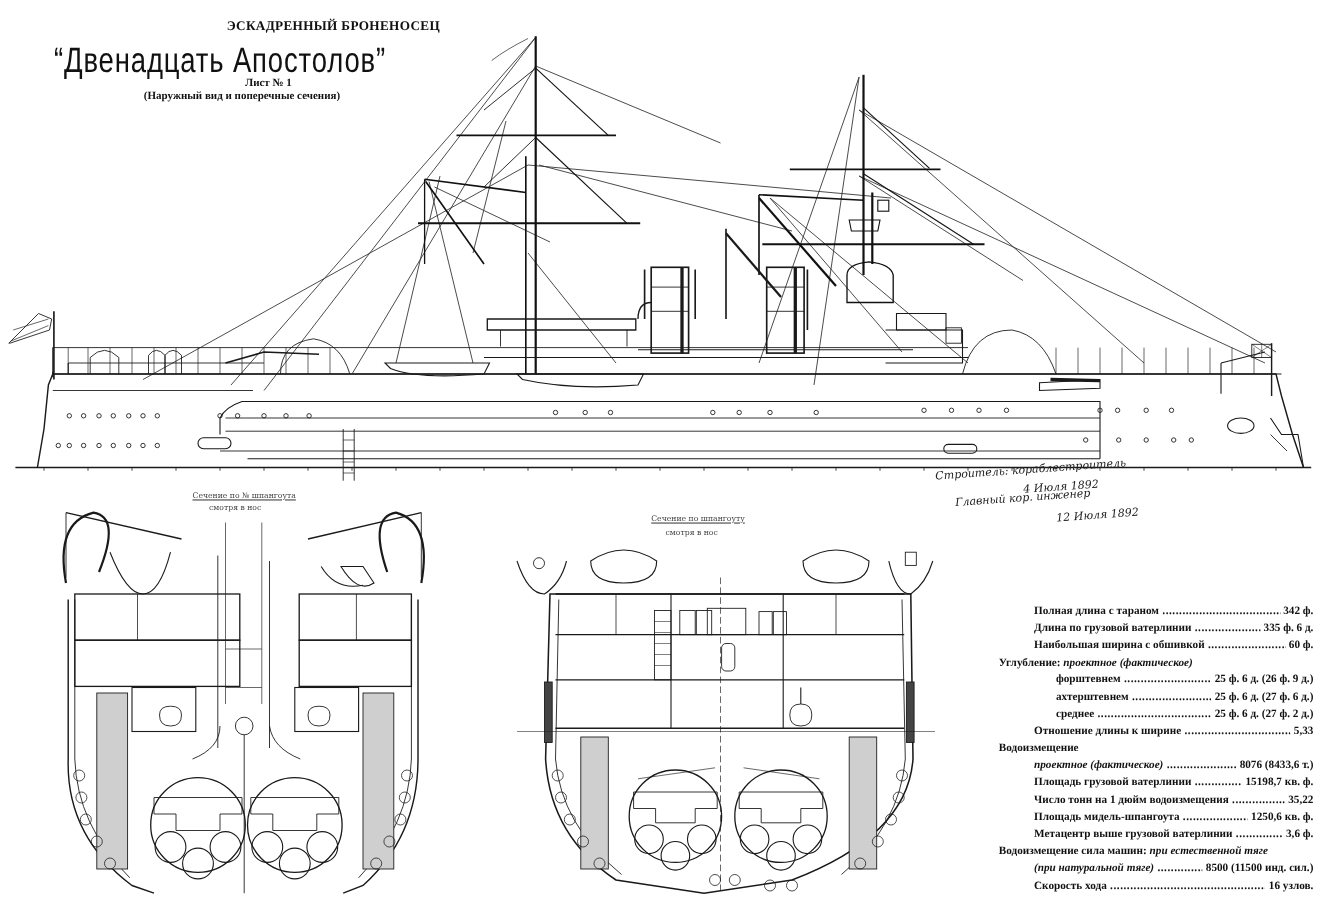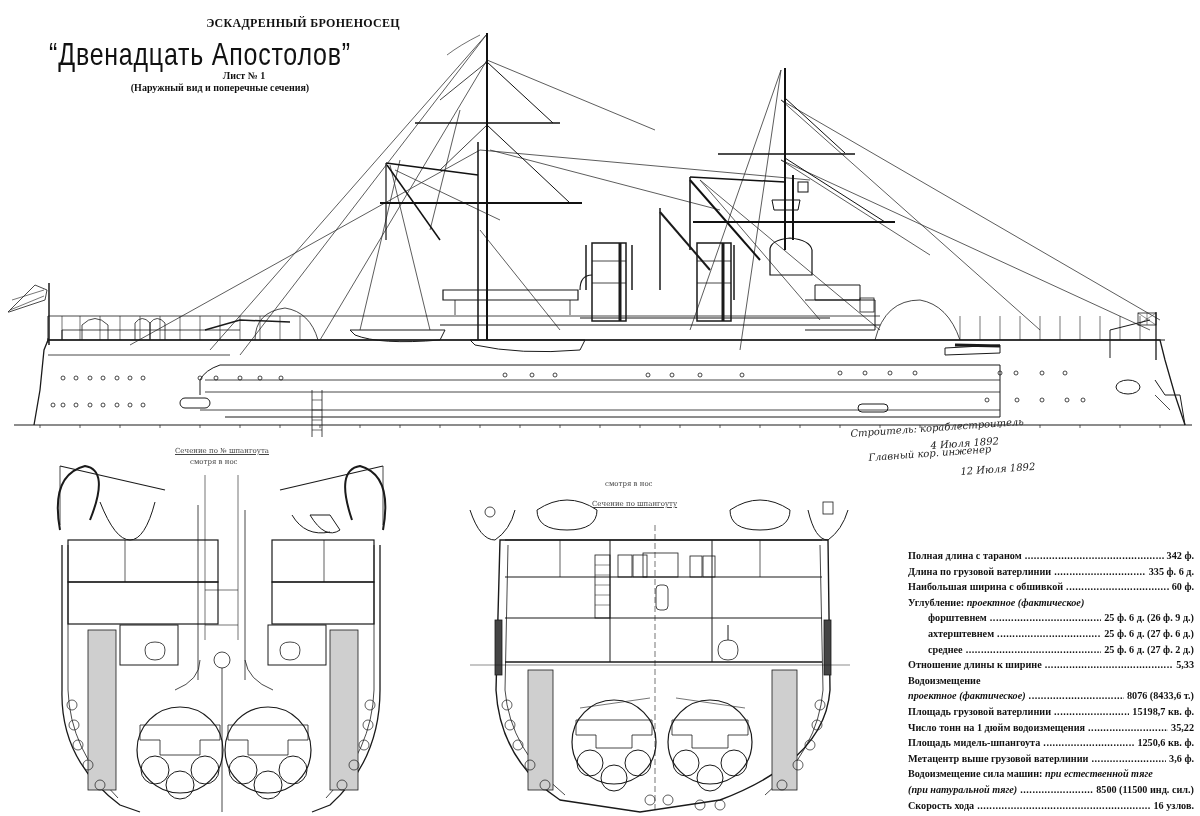--- a/index.html
+++ b/index.html
@@ -6,21 +6,21 @@
   body{width:1200px;height:816px;position:relative;overflow:hidden;font-family:"Liberation Serif","DejaVu Serif",serif;color:#111;}
   .abs{position:absolute;}
   .title-block{left:0;top:0;width:400px;text-align:center;}
   .t-sub{position:absolute;left:0;width:400px;top:16px;font-size:12px;font-weight:bold;letter-spacing:0.3px;text-align:right;}
   .t-main{position:absolute;left:0;width:400px;top:36px;font-size:32px;font-family:"Liberation Sans Narrow","Liberation Sans","DejaVu Sans",sans-serif;transform:scaleX(0.78);transform-origin:50% 0;letter-spacing:1px;text-align:center;font-weight:normal;}
   .t-sheet{position:absolute;left:0;width:400px;top:70px;font-size:10px;font-weight:bold;text-align:center;padding-left:40px;box-sizing:border-box;margin-left:24px;}
   .t-desc{position:absolute;left:0;width:400px;top:82px;font-size:10px;font-weight:bold;text-align:center;padding-left:40px;box-sizing:border-box;}
   svg{position:absolute;left:0;top:0;}
   .specs{left:908px;top:548px;width:286px;font-size:10.2px;font-weight:bold;line-height:15.6px;}
   .row{display:flex;white-space:nowrap;overflow:hidden;}
-  .row .lbl{flex:0 0 auto;}
+  .row .lbl{flex:0 0 auto;margin-left:32px;}
   .row .dots{flex:1 1 auto;overflow:hidden;margin:0 3px;}
   .row .dots::before{content:"........................................................................................................";letter-spacing:0.5px;}
   .row .val{flex:0 0 auto;}
   .ind{padding-left:20px;}
   .it{font-style:italic;font-weight:bold;}
   .sig{font-family:"DejaVu Serif",serif;font-style:italic;font-size:10px;color:#222;transform:rotate(-4deg);transform-origin:0 0;white-space:nowrap;}
   .sec-label{font-family:"DejaVu Serif",serif;font-size:7px;color:#444;white-space:nowrap;text-align:right;}
 </style>
 </head>
 <body>
@@ -432,21 +432,21 @@
           <circle cx="700" cy="805" r="5"></circle>
           <circle cx="720" cy="805" r="5"></circle>
       </g>
       <line x1="470" y1="665" x2="850" y2="665" stroke-width="0.5"></line>
     </g>
   </g>
 </svg>
 
 <div class="abs sec-label" style="left:175px;top:447px;text-decoration:underline;">Сечение по № шпангоута</div>
 <div class="abs sec-label" style="left:190px;top:458px;">смотря в нос</div>
-<div class="abs sec-label" style="left:592px;top:468px;text-decoration:underline;margin-top:32px;">Сечение по шпангоуту</div>
+<div class="abs sec-label" style="left:592px;top:468px;text-decoration:underline;">Сечение по шпангоуту</div>
 <div class="abs sec-label" style="left:605px;top:480px;">смотря в нос</div>
 
 <div class="abs sig" style="left:850px;top:428px;">
   <span>Строитель: кораблестроитель</span>
 </div>
 <div class="abs sig" style="left:930px;top:440px;">4 Июля 1892</div>
 <div class="abs sig" style="left:868px;top:452px;">
   <span>Главный кор. инженер</span>
 </div>
 <div class="abs sig" style="left:960px;top:466px;">12 Июля 1892</div>

